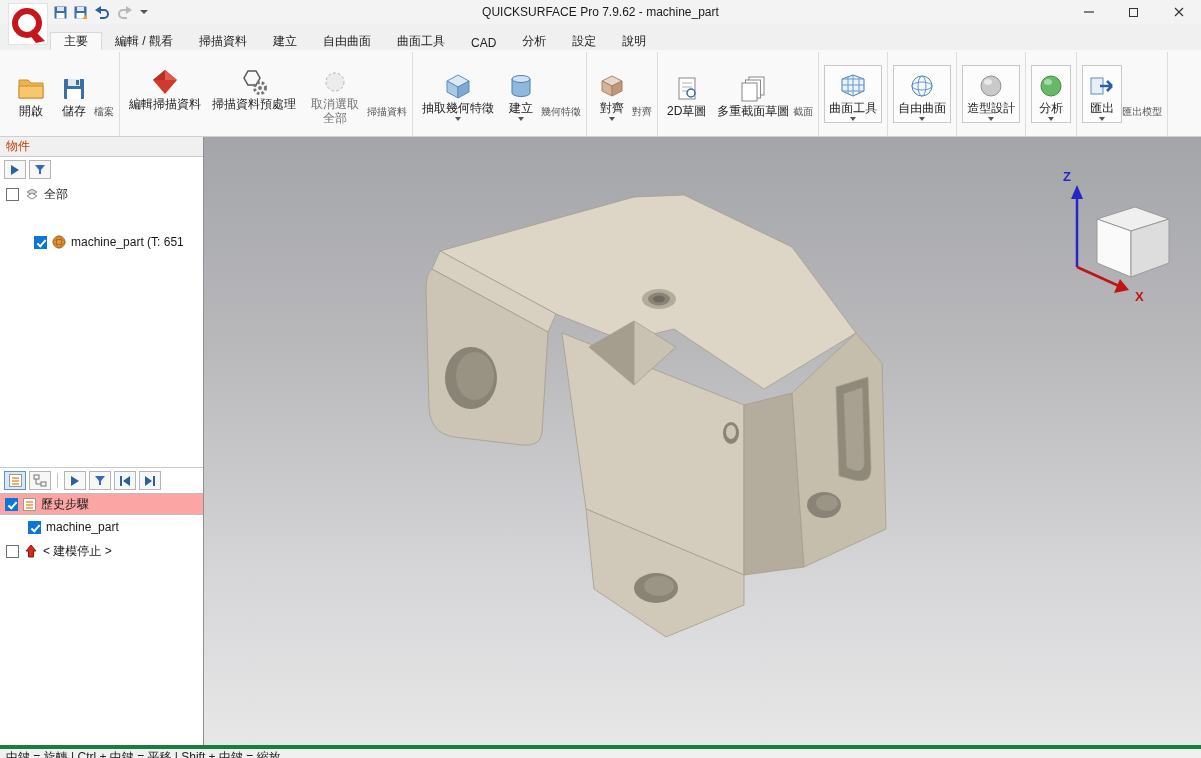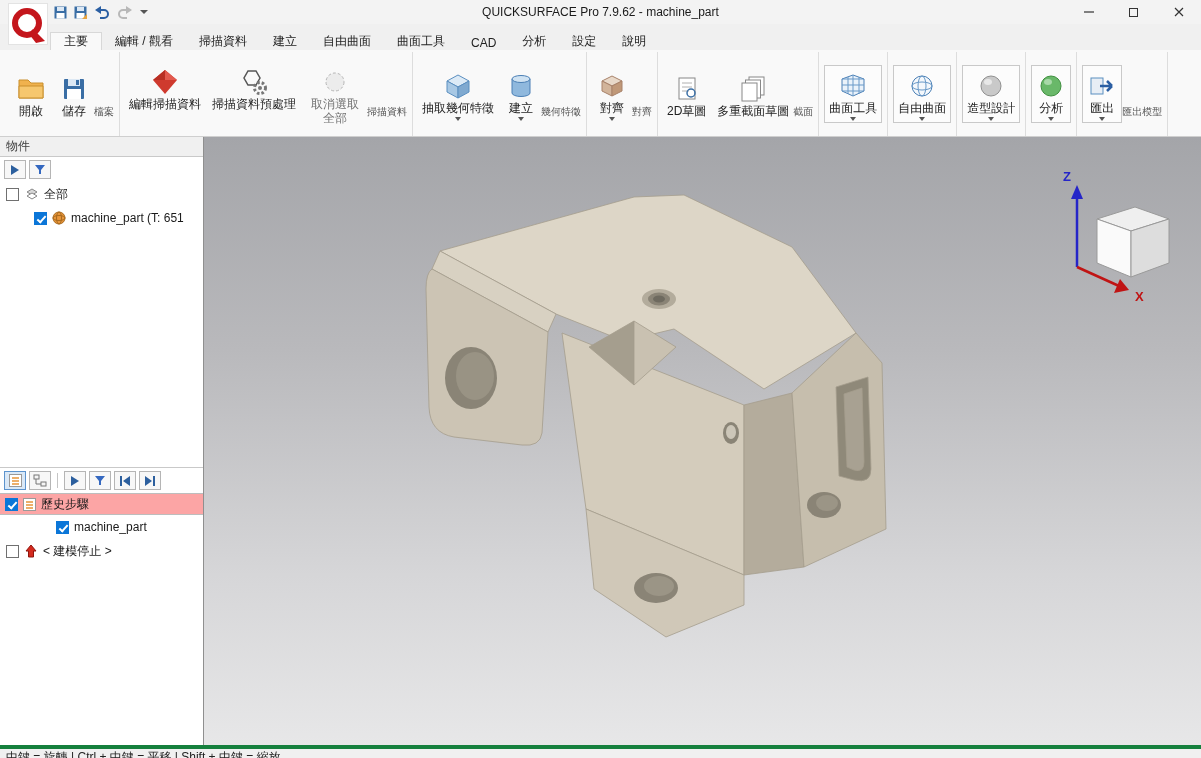--- a/index.html
+++ b/index.html
@@ -35,21 +35,21 @@
   .narrow { max-width:56px; }
   .narrow2 { max-width:40px; }
   .arrow { width:0; height:0; border-left:3.5px solid transparent; border-right:3.5px solid transparent; border-top:4px solid #555; margin-top:2px; }
   .boxed { border:1px solid #c9c9c9; background:#fcfcfc; }
 
   
   .main { display:flex; height:608px; }
   .leftpanel { width:204px; border-right:1px solid #8f8f8f; background:#fff; display:flex; flex-direction:column; }
   .objects { height:330px; display:flex; flex-direction:column; }
   .history { flex:1; display:flex; flex-direction:column; border-top:1px solid #c9c9c9; }
-  .panel-header { height:20px; background:#f0f0f0; border-bottom:1px solid #c9c9c9; display:flex; align-items:center; padding-left:6px; color:#404040; }
+  .panel-header { height:20px; background:#f0f0f0; border-bottom:1px solid #c9c9c9; display:flex; align-items:center; padding-left:6px; color:#c2410c; }
   .ptoolbar { height:25px; display:flex; align-items:center; gap:3px; padding:2px 4px; }
   .tbtn { width:22px; height:19px; border:1px solid #b5b5b5; background:#f7f7f7; display:flex; align-items:center; justify-content:center; }
   .tbtn.selected { background:#d9e8f7; border-color:#5c93cd; }
   .vsep { width:1px; height:15px; background:#c4c4c4; margin:0 3px; }
   .tree { flex:1; }
   .trow { height:24px; display:flex; align-items:center; gap:5px; padding-left:6px; white-space:nowrap; overflow:hidden; }
   .chev { width:0; height:0; border-left:4px solid transparent; border-right:4px solid transparent; border-top:5px solid #555; display:inline-block; }
   .checkbox { width:13px; height:13px; border:1px solid #707070; background:#fff; flex:0 0 13px; position:relative; }
   .checkbox.checked { background:#0b76d8; border-color:#0b76d8; }
   .checkbox.checked::after { content:""; position:absolute; left:4px; top:1px; width:3px; height:7px; border:solid #fff; border-width:0 2px 2px 0; transform:rotate(42deg); }
@@ -370,21 +370,21 @@
         </div>
         <div class="tree">
           <div class="trow">
             <span class="checkbox"></span>
             <svg width="15" height="14">
                 <polygon points="3,5 8,2 13,5 8,8" fill="#d8d8d8" stroke="#888"></polygon>
                 <polygon points="3,9 8,6 13,9 8,12" fill="#fff" stroke="#888"></polygon>
               </svg>
             <span>全部</span>
           </div>
-          <div class="trow" style="padding-left:34px;">
+          <div class="trow" style="padding-left:34px;margin-top:24px;">
             <span class="checkbox checked"></span>
             <svg width="14" height="14">
                 <circle cx="7" cy="7" r="6" fill="#e8953a" stroke="#a86a1e"></circle>
                 <ellipse cx="7" cy="7" rx="6" ry="2.5" fill="none" stroke="#a86a1e"></ellipse>
                 <ellipse cx="7" cy="7" rx="2.5" ry="6" fill="none" stroke="#a86a1e"></ellipse>
               </svg>
             <span>machine_part (T: 651</span>
           </div>
         </div>
       </div>
@@ -429,21 +429,21 @@
             </span>
         </div>
         <div class="hist-header">
           <span class="checkbox checked"></span>
           <svg width="13" height="13">
               <rect x="0.5" y="0.5" width="12" height="12" fill="#fff" stroke="#999"></rect>
               <path d="M3,4 h7 M3,7 h7 M3,10 h7" stroke="#e8953a" stroke-width="1.5"></path>
             </svg>
           <span>歷史步驟</span>
         </div>
-        <div class="trow" style="padding-left:28px;margin-left:28px;">
+        <div class="trow" style="padding-left:28px;">
           <span class="checkbox checked"></span>
           <span>machine_part</span>
         </div>
         <div class="trow">
           <span class="checkbox"></span>
           <svg width="14" height="14">
               <polygon points="7,1 12,7 9.5,7 9.5,13 4.5,13 4.5,7 2,7" fill="#d42a1e" stroke="#8f150d"></polygon>
             </svg>
           <span>&lt; 建模停止 &gt;</span>
         </div>

